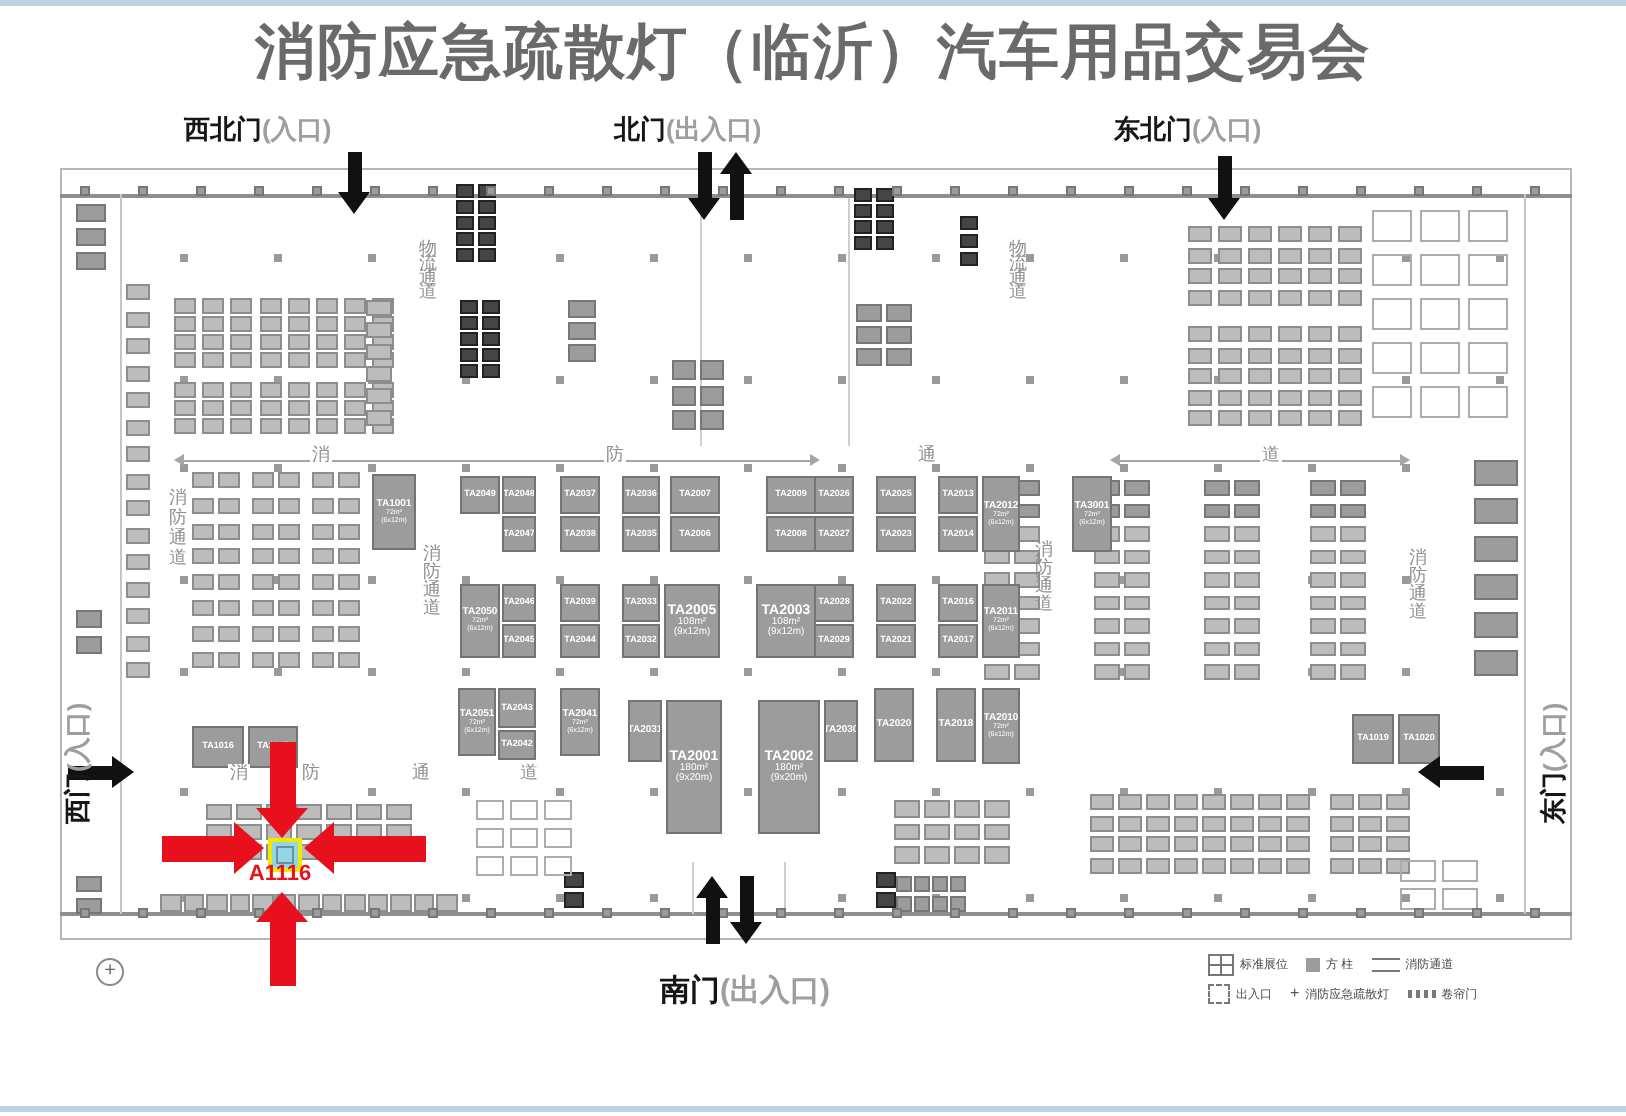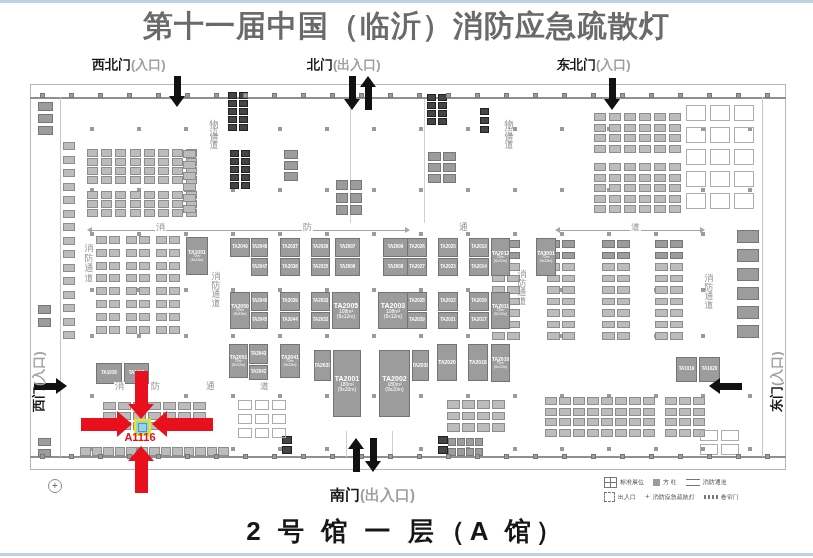--- a/index.html
+++ b/index.html
@@ -69,21 +69,21 @@
            border-radius:50%;color:#6a6a6a;font-size:10px;line-height:11px;text-align:center;z-index:20;}
 </style>
 </head>
 <body>
 
 <div id="stage">
 
   <div class="pline" style="top:0;"></div>
   <div class="pline" style="top:553px;"></div>
 
-  <div id="title">第十一届中国（临沂）消防应急疏散灯</div>
+  <div id="title">消防应急疏散灯（临沂）汽车用品交易会</div>
 
   <div id="plan-border"></div>
   <div class="wall" style="left:30px;top:97px;width:756px;height:2px;"></div>
   <div class="wall" style="left:30px;top:456px;width:756px;height:2px;"></div>
   <div class="inwall" style="left:60px;top:97px;width:1px;height:360px;"></div>
   <div class="inwall" style="left:762px;top:97px;width:1px;height:360px;"></div>
   <div class="guide" style="left:350px;top:99px;width:1px;height:124px;"></div>
   <div class="guide" style="left:424px;top:99px;width:1px;height:124px;"></div>
   <div class="guide" style="left:346px;top:431px;width:1px;height:26px;"></div>
   <div class="guide" style="left:392px;top:431px;width:1px;height:26px;"></div>
@@ -143,21 +143,20 @@
           <span class="ic ic-plus">+</span>
           <span class="lab">消防应急疏散灯</span>
         </span>
         <span class="lg-item">
           <span class="ic ic-door"></span>
           <span class="lab">卷帘门</span>
         </span>
       </div>
     </div>
 
-  <div id="footer">2 号 馆 一 层（A 馆）</div>
 <div class="coldot" style="left: 90px; top: 127px;"></div>
     <div class="coldot" style="left: 90px; top: 188px;"></div>
     <div class="coldot" style="left: 90px; top: 232px;"></div>
     <div class="coldot" style="left: 90px; top: 288px;"></div>
     <div class="coldot" style="left: 90px; top: 334px;"></div>
     <div class="coldot" style="left: 90px; top: 394px;"></div>
     <div class="coldot" style="left: 90px; top: 447px;"></div>
     <div class="coldot" style="left: 137px; top: 127px;"></div>
     <div class="coldot" style="left: 137px; top: 188px;"></div>
     <div class="coldot" style="left: 137px; top: 232px;"></div>

